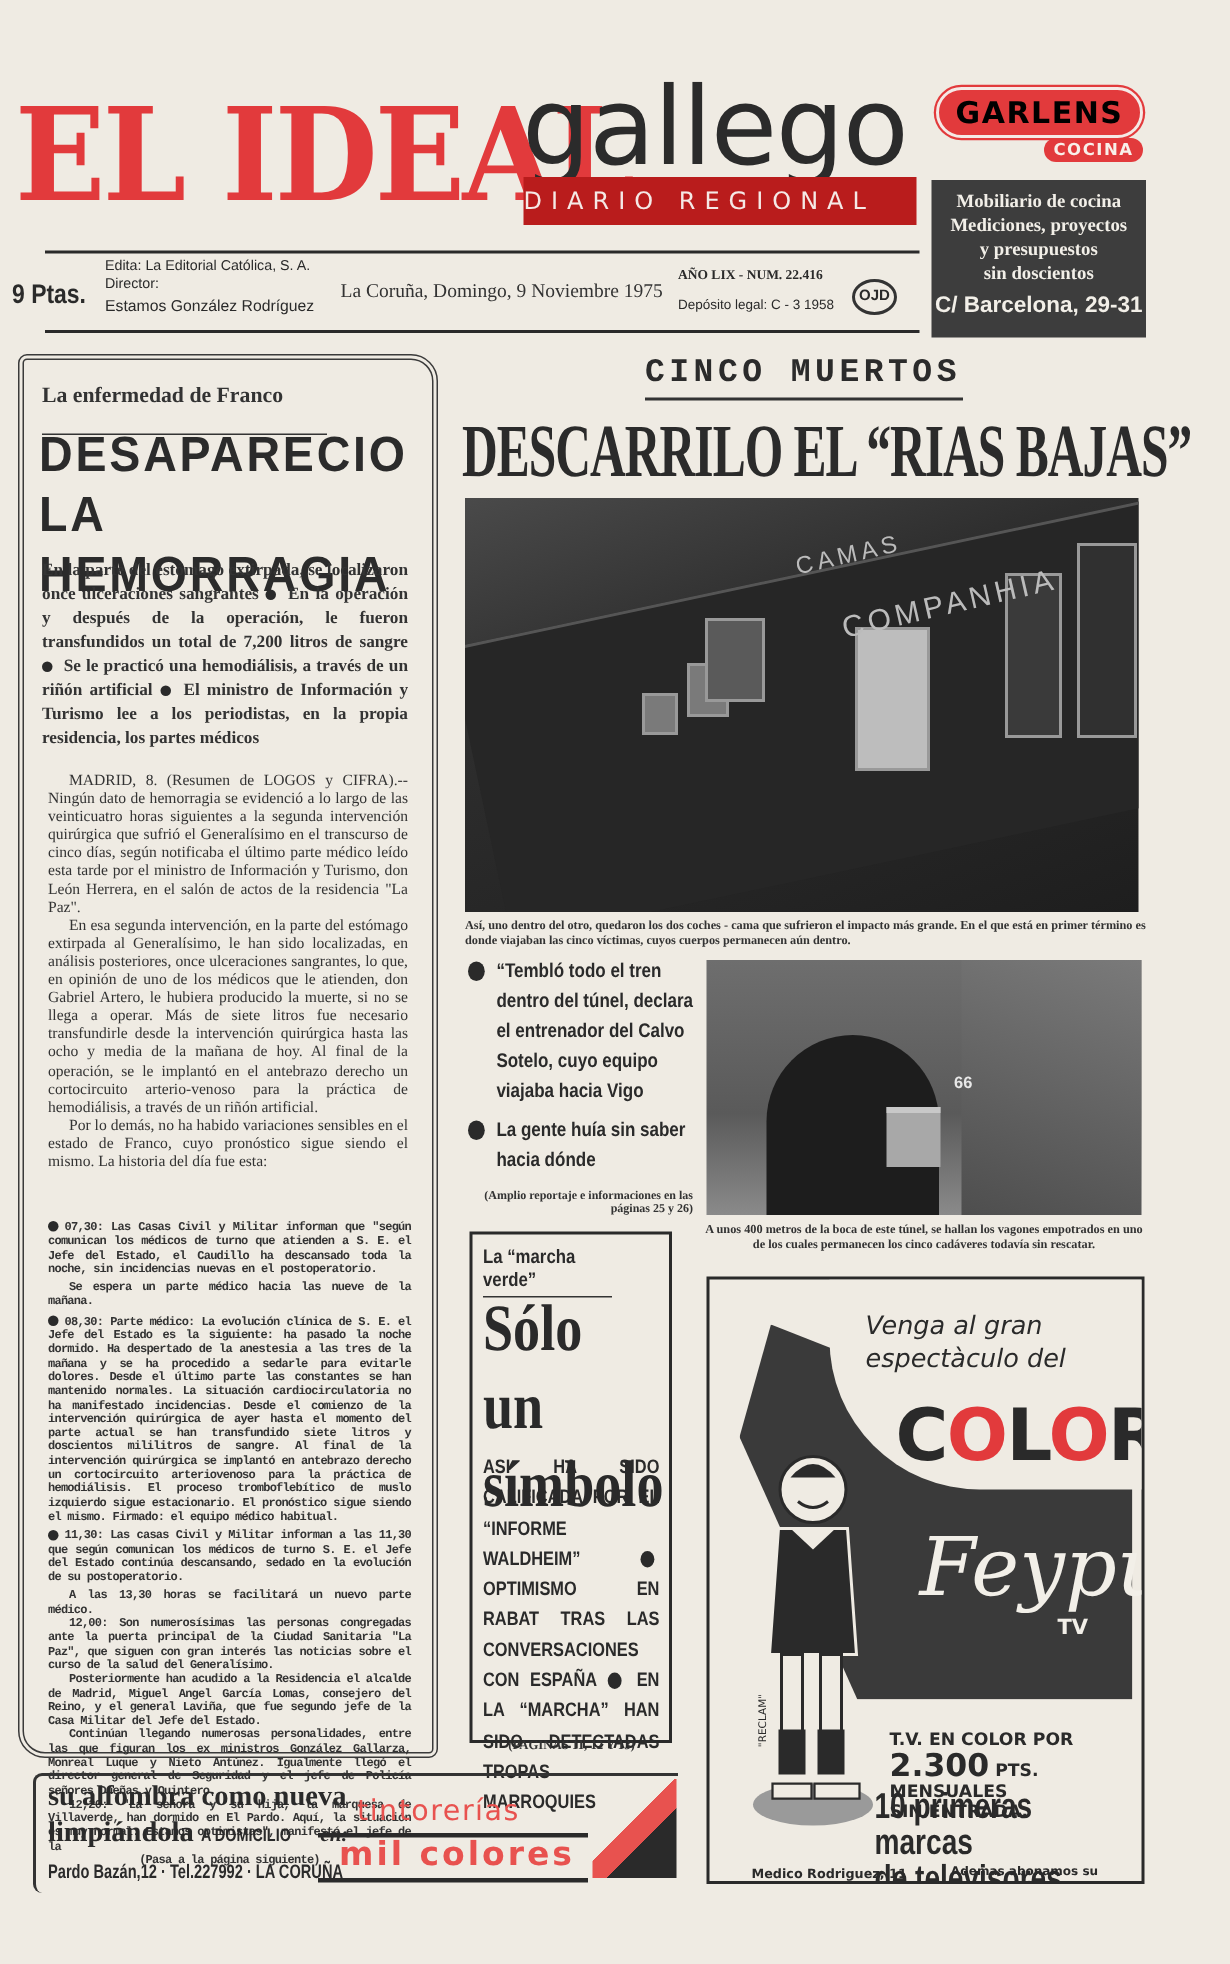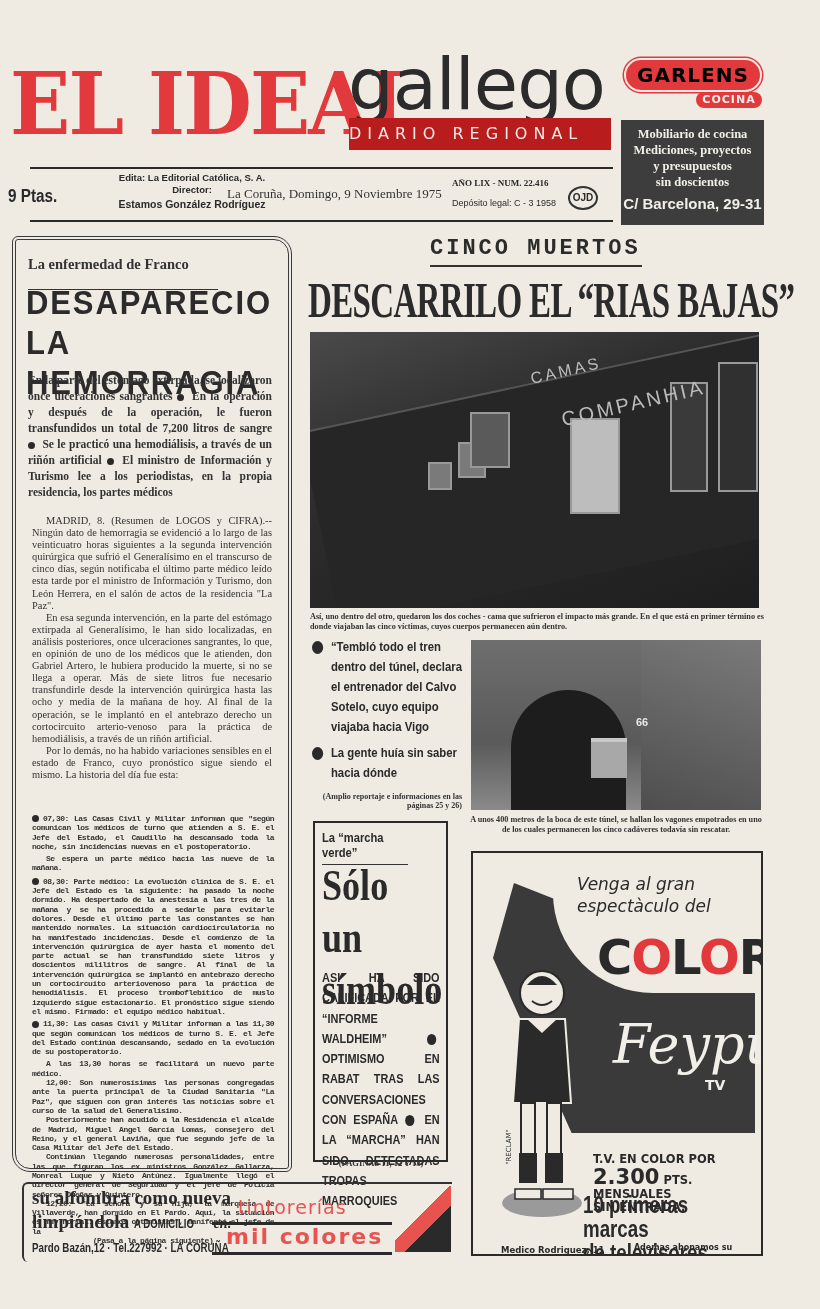--- a/index.html
+++ b/index.html
@@ -55,22 +55,22 @@
     font-size: 12.5px; line-height: 16px; padding-top: 6px;
   }
   .ad-box .addr { font-family: "Liberation Sans", sans-serif; font-size: 15px; margin-top: 6px; }
 
   .rule { background: #2a2a2a; height: 2px; }
   .price {
     left: 8px; top: 186px; font-family: "Liberation Sans", sans-serif;
     font-weight: bold; font-size: 18px; transform: scaleX(0.85); transform-origin: left;
   }
   .edita {
-    left: 70px; top: 172px; width: 160px; text-align: center;
-    font-family: "Liberation Sans", sans-serif; font-weight: bold; font-size: 9.5px; line-height: 12px; margin-left: 42px;
+    left: 70px; top: 172px; width: 160px; 
+    font-family: "Liberation Sans", sans-serif; font-weight: normal; font-size: 9.5px; line-height: 12px;
   }
   .dateline {
     left: 227px; top: 186px; font-size: 13px; color: #333;
   }
   .issue {
     left: 452px; top: 177px; font-size: 9px; font-weight: bold; line-height: 13px;
   }
   .issue .dep { font-weight: normal; font-family: "Liberation Sans", sans-serif; margin-top: 7px; }
   .ojd-icon {
     left: 568px; top: 186px; width: 30px; height: 24px;

